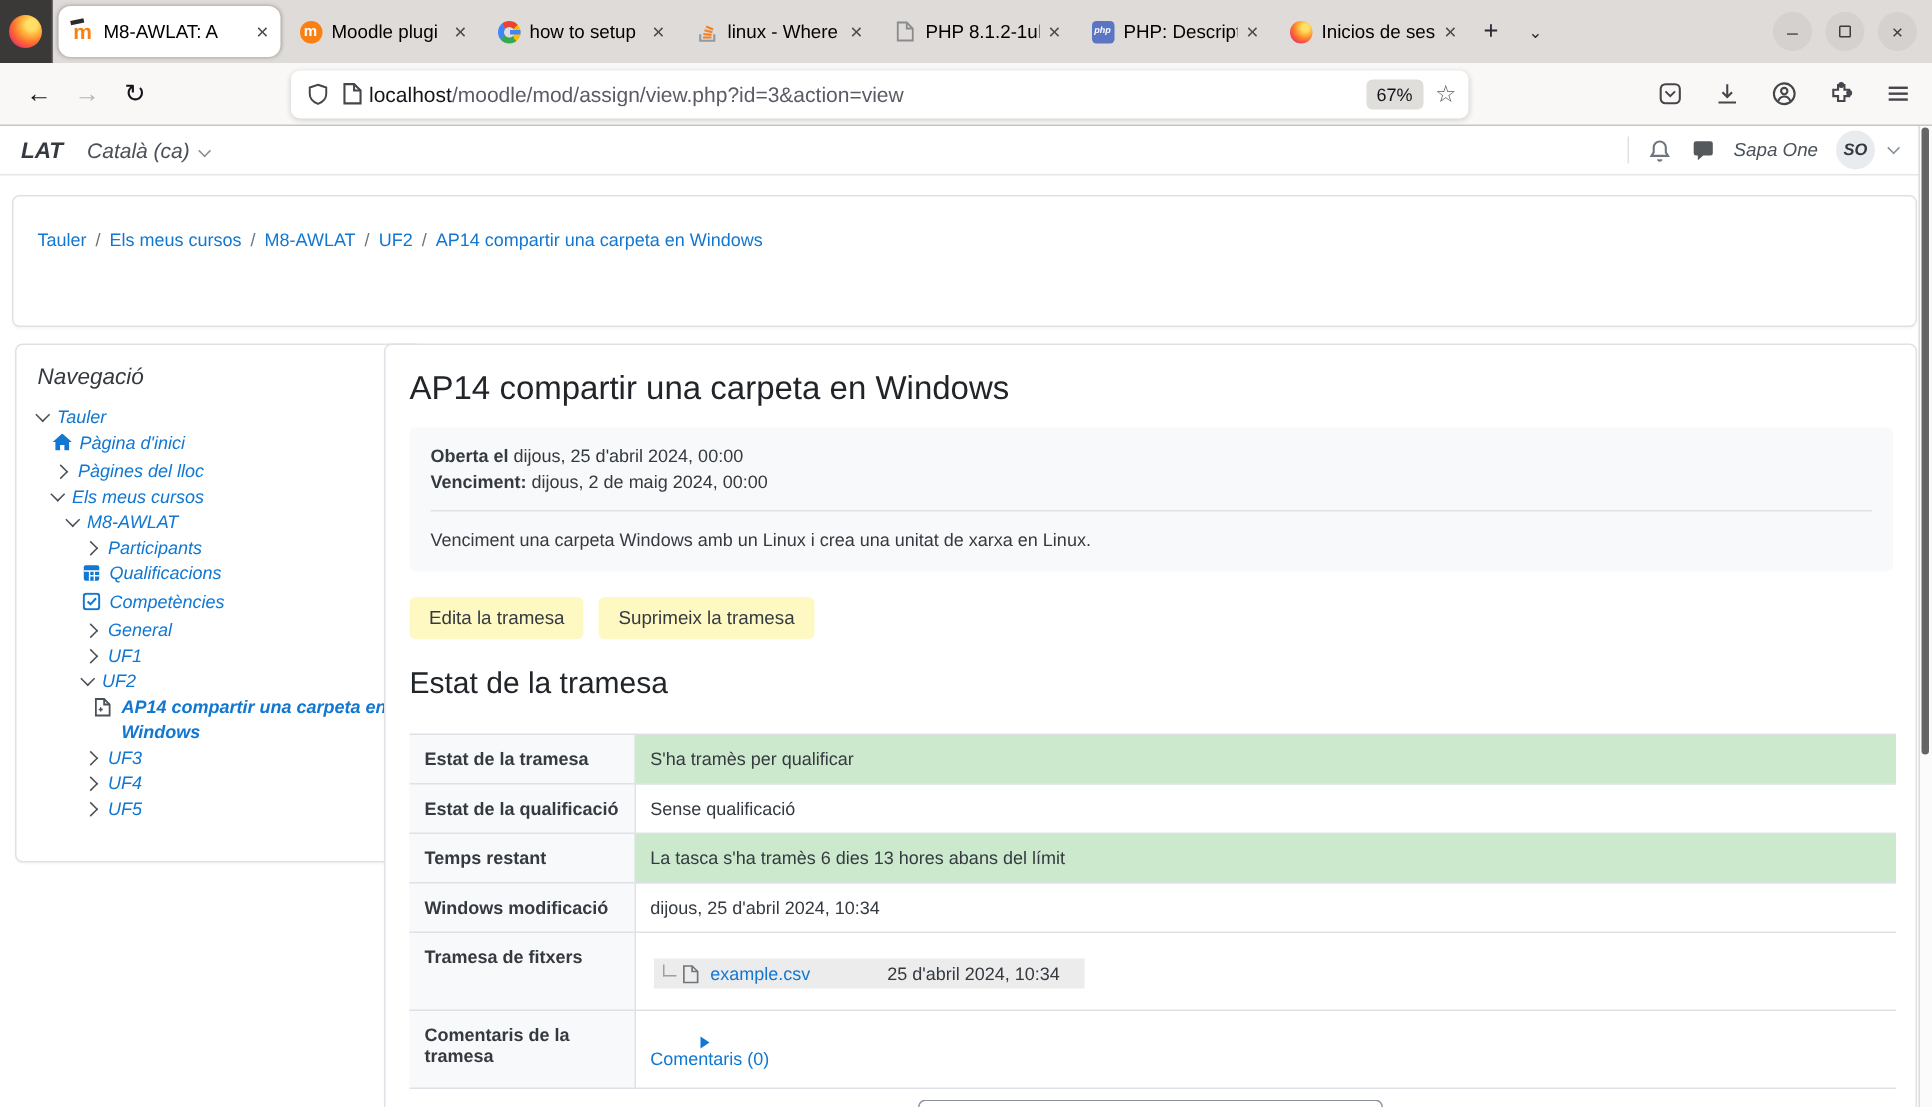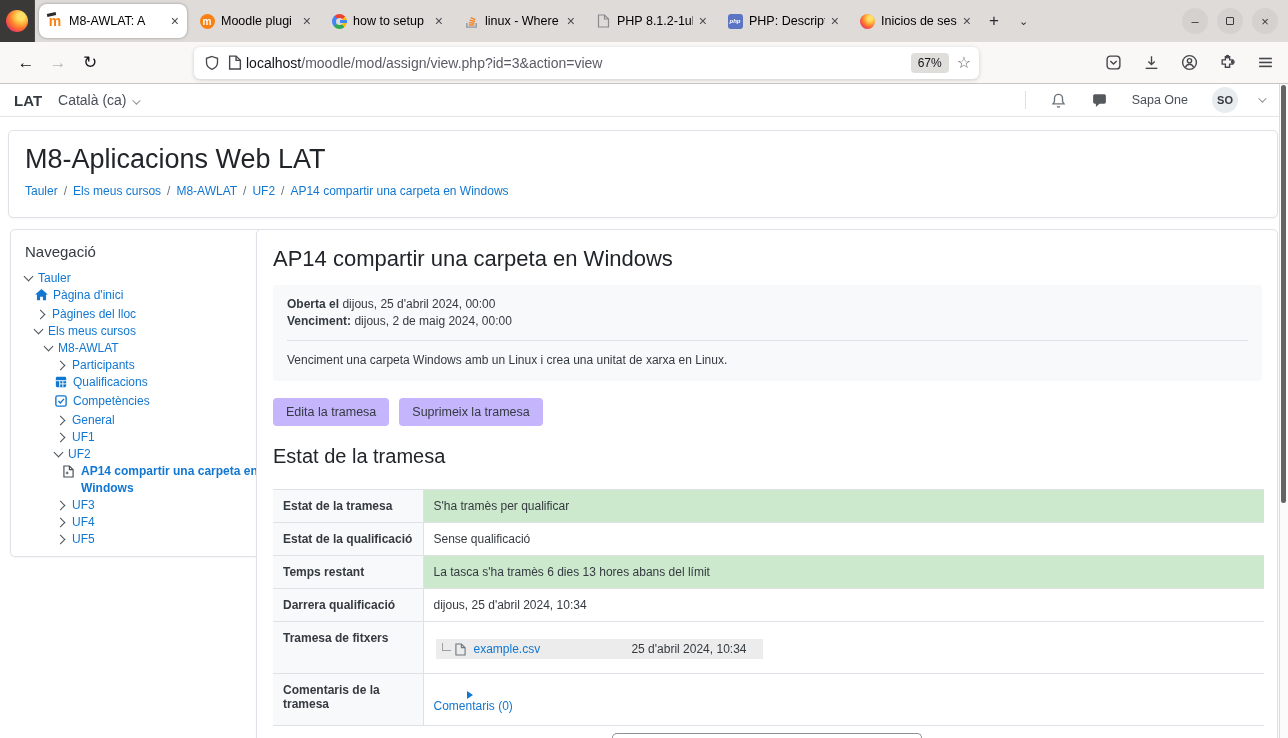--- a/index.html
+++ b/index.html
@@ -35,63 +35,63 @@
   .urlbar { margin-left:88px; width:785px; height:32px; background:#fff; border-radius:6px; box-shadow:0 1px 4px rgba(0,0,0,.18); display:flex; align-items:center; padding:0 8px 0 10px; }
   .url-text { font-size:14px; color:#5b5b66; white-space:nowrap; overflow:hidden; flex:1; margin-left:4px; }
   .url-text b { color:#15141a; font-weight:normal; }
   .zoom-pill { background:#e0dedb; border-radius:4px; font-size:12px; color:#15141a; padding:3px 7px; margin-right:8px; flex:none; cursor:pointer; }
   .star { font-size:16px; color:#5b5b66; cursor:pointer; }
   .tb-icons { margin-left:auto; margin-right:14px; display:flex; gap:21px; align-items:center; }
   .tb-icons svg { cursor:pointer; }
   svg.gicon { stroke:#45454c; fill:none; stroke-width:1.3; }
 
   
-  .site-nav { position:absolute; left:0; top:84px; width:1288px; height:33px; background:#fff; border-bottom:1px solid #e6e6e6; display:flex; align-items:center; padding:0 14px; }
+  .site-nav { position:absolute; left:0; top:84px; width:1288px; height:33px; background:#fff; border-bottom:1px solid #e6e6e6; display:flex; align-items:center; padding:0 14px;font-style:italic; }
   .brand { font-size:15px; font-weight:bold; color:#343a40; margin-right:16px; }
   .lang { font-size:14px; color:#495057; cursor:pointer; }
   .chev { display:inline-block; width:6px; height:6px; border-right:1.4px solid #868e96; border-bottom:1.4px solid #868e96; transform:rotate(45deg) translateY(-2px); margin-left:5px; }
-  .nav-right { margin-left:auto; display:flex; align-items:center; gap:24px; padding-right:10px; }
+  .nav-right { margin-left:auto; display:flex; align-items:center; gap:12px; padding-right:10px; }
   .vdiv { width:1px; height:18px; background:#dee2e6; }
   .user-name { font-size:12.5px; color:#495057; cursor:pointer; }
   .avatar { width:26px; height:26px; border-radius:50%; background:#e9ecef; color:#343a40; font-size:11px; font-weight:bold; display:flex; align-items:center; justify-content:center; cursor:pointer; }
 
   
   .card { position:absolute; background:#fff; border:1px solid #dee2e6; border-radius:5px; box-shadow:0 1px 2px rgba(0,0,0,.04); }
   .header-card { left:8px; top:130px; width:1270px; height:88px; padding:13px 16px; }
   .page-title { font-size:27px; font-weight:400; color:#212529; }
   .breadcrumb { margin-top:9px; font-size:12px; color:#6c757d; }
   .breadcrumb a { color:#1177d1; text-decoration:none; cursor:pointer; }
   .breadcrumb .sep { margin:0 6px; }
 
-  .sidebar-card { left:10px; top:229px; width:272px; padding:13px 12px 8px 14px; }
+  .sidebar-card { left:10px; top:229px; width:272px; padding:13px 12px 26px 14px;font-style:italic; }
   .sidebar-title { font-size:15px; color:#343a40; margin-bottom:10px; }
   .tree { font-size:12px; }
   .tree-item { display:flex; align-items:flex-start; line-height:17px; }
   .tree-item a { color:#1177d1; text-decoration:none; cursor:pointer; }
   .tchev { flex:none; width:7px; height:7px; border-right:1.6px solid #495057; border-bottom:1.6px solid #495057; margin:5px 6px 0 0; cursor:pointer; }
   .tchev.down { transform:rotate(45deg); margin-top:3px; }
   .tchev.right { transform:rotate(-45deg); margin-left:2px; margin-right:8px; }
   .ticon { flex:none; width:14px; margin-right:4px; margin-top:2px; }
   .d0{padding-left:0} .d1{padding-left:10px} .d2{padding-left:20px} .d3{padding-left:30px} .d4{padding-left:38px}
   .bold a { font-weight:bold; }
 
   .content-card { left:256px; top:229px; width:1022px; height:560px; padding:16px 15px 0 16px; }
   .assign-title { font-size:22px; font-weight:400; color:#212529; }
   .info-box { margin-top:13px; background:#f8f9fa; border-radius:4px; padding:11px 14px 12px; font-size:12px; color:#343a40; }
   .info-box .line { line-height:17px; }
   .info-box hr { border:none; border-top:1px solid #dee2e6; margin:10px 0 11px; }
   .btn-row { margin-top:17px; display:flex; gap:10px; }
-  .btn { background:#c4b5fd; color:#343a40; border:none; border-radius:4px; font-size:12.5px; padding:7px 13px; font-family:inherit; cursor:pointer; }
+  .btn { background:#fef9c3; color:#343a40; border:none; border-radius:4px; font-size:12.5px; padding:7px 13px; font-family:inherit; cursor:pointer; }
   .section-heading { margin-top:19px; font-size:20px; font-weight:400; color:#212529; }
   table.status { margin-top:21px; width:991px; border-collapse:collapse; font-size:12px; color:#343a40; }
   table.status th, table.status td { border-top:1px solid #dee2e6; border-bottom:1px solid #dee2e6; padding:9px 10px; text-align:left; vertical-align:top; }
   table.status th { width:150px; background:#f8f9fa; font-weight:bold; border-right:1px solid #dee2e6; }
   td.ok { background:#cde9cd; }
   tr.tall th, tr.tall td { height:52px; }
-  .file-strip { margin-top:8px; margin-left:2px; width:327px; height:20px; background:#ececec; display:flex; align-items:center; padding:0 16px 0 6px; }
+  .file-strip { margin-top:8px; margin-left:2px; width:287px; height:20px; background:#ececec; display:flex; align-items:center; padding:0 16px 0 6px; }
   .elbow { width:9px; height:8px; border-left:1.5px solid #9aa0a6; border-bottom:1.5px solid #9aa0a6; margin:-4px 4px 0 0; }
   .file-strip a { color:#1177d1; text-decoration:none; font-size:12px; margin-left:8px; cursor:pointer; }
   .file-date { margin-left:auto; color:#343a40; }
   .comments-link { display:inline-flex; align-items:center; margin-top:8px; color:#1177d1; font-size:12px; text-decoration:none; cursor:pointer;flex-direction:column; }
   .caret-right { width:0; height:0; border-left:6px solid #1177d1; border-top:4px solid transparent; border-bottom:4px solid transparent; margin-right:7px; }
 
   .bottom-sliver { position:absolute; left:612px; top:733px; width:310px; height:10px; background:#fff; border:1px solid #8d9199; border-radius:5px 5px 0 0; border-bottom:none; }
 
   
   .scroll-track { position:absolute; right:0; top:84px; width:9px; height:654px; background:#fbfbfb; border-left:1px solid #dcdcdc; }
@@ -231,21 +231,20 @@
     <svg width="17" height="17" viewBox="0 0 16 16">
         <path d="M2 3.5A1.5 1.5 0 0 1 3.5 2h9A1.5 1.5 0 0 1 14 3.5v6a1.5 1.5 0 0 1-1.5 1.5H8l-3.4 3v-3H3.5A1.5 1.5 0 0 1 2 9.5z" fill="#55595e"></path>
       </svg>
     <span class="user-name">Sapa One</span>
     <span class="avatar">SO</span>
     <span class="chev" style="margin-left:-4px"></span>
   </div>
 </div>
 
 <div class="card header-card">
-  <div class="page-title">M8-Aplicacions Web LAT</div>
   <div class="breadcrumb">
     <a>Tauler</a><span class="sep">/</span><a>Els meus cursos</a><span class="sep">/</span><a>M8-AWLAT</a><span class="sep">/</span><a>UF2</a><span class="sep">/</span><a>AP14 compartir una carpeta en Windows</a>
   </div>
 </div>
 
 <div class="card sidebar-card">
   <div class="sidebar-title">Navegació</div>
   <div class="tree">
     <div class="tree-item d0">
         <span class="tchev down"></span>
@@ -347,21 +346,21 @@
     </tr>
     <tr>
       <th>Estat de la qualificació</th>
       <td>Sense qualificació</td>
     </tr>
     <tr>
       <th>Temps restant</th>
       <td class="ok">La tasca s'ha tramès 6 dies 13 hores abans del límit</td>
     </tr>
     <tr>
-      <th>Darrera qualificació</th>
+      <th>Windows modificació</th>
       <td>dijous, 25 d'abril 2024, 10:34</td>
     </tr>
     <tr class="tall">
       <th>Tramesa de fitxers</th>
       <td>
         <div class="file-strip">
           <span class="elbow"></span>
           <svg width="11" height="13" viewBox="0 0 12 14">
                 <path d="M1 1h6l4 4v8H1z" fill="none" stroke="#6c757d" stroke-width="1.2"></path>
                 <path d="M7 1v4h4" fill="none" stroke="#6c757d" stroke-width="1.2"></path>

